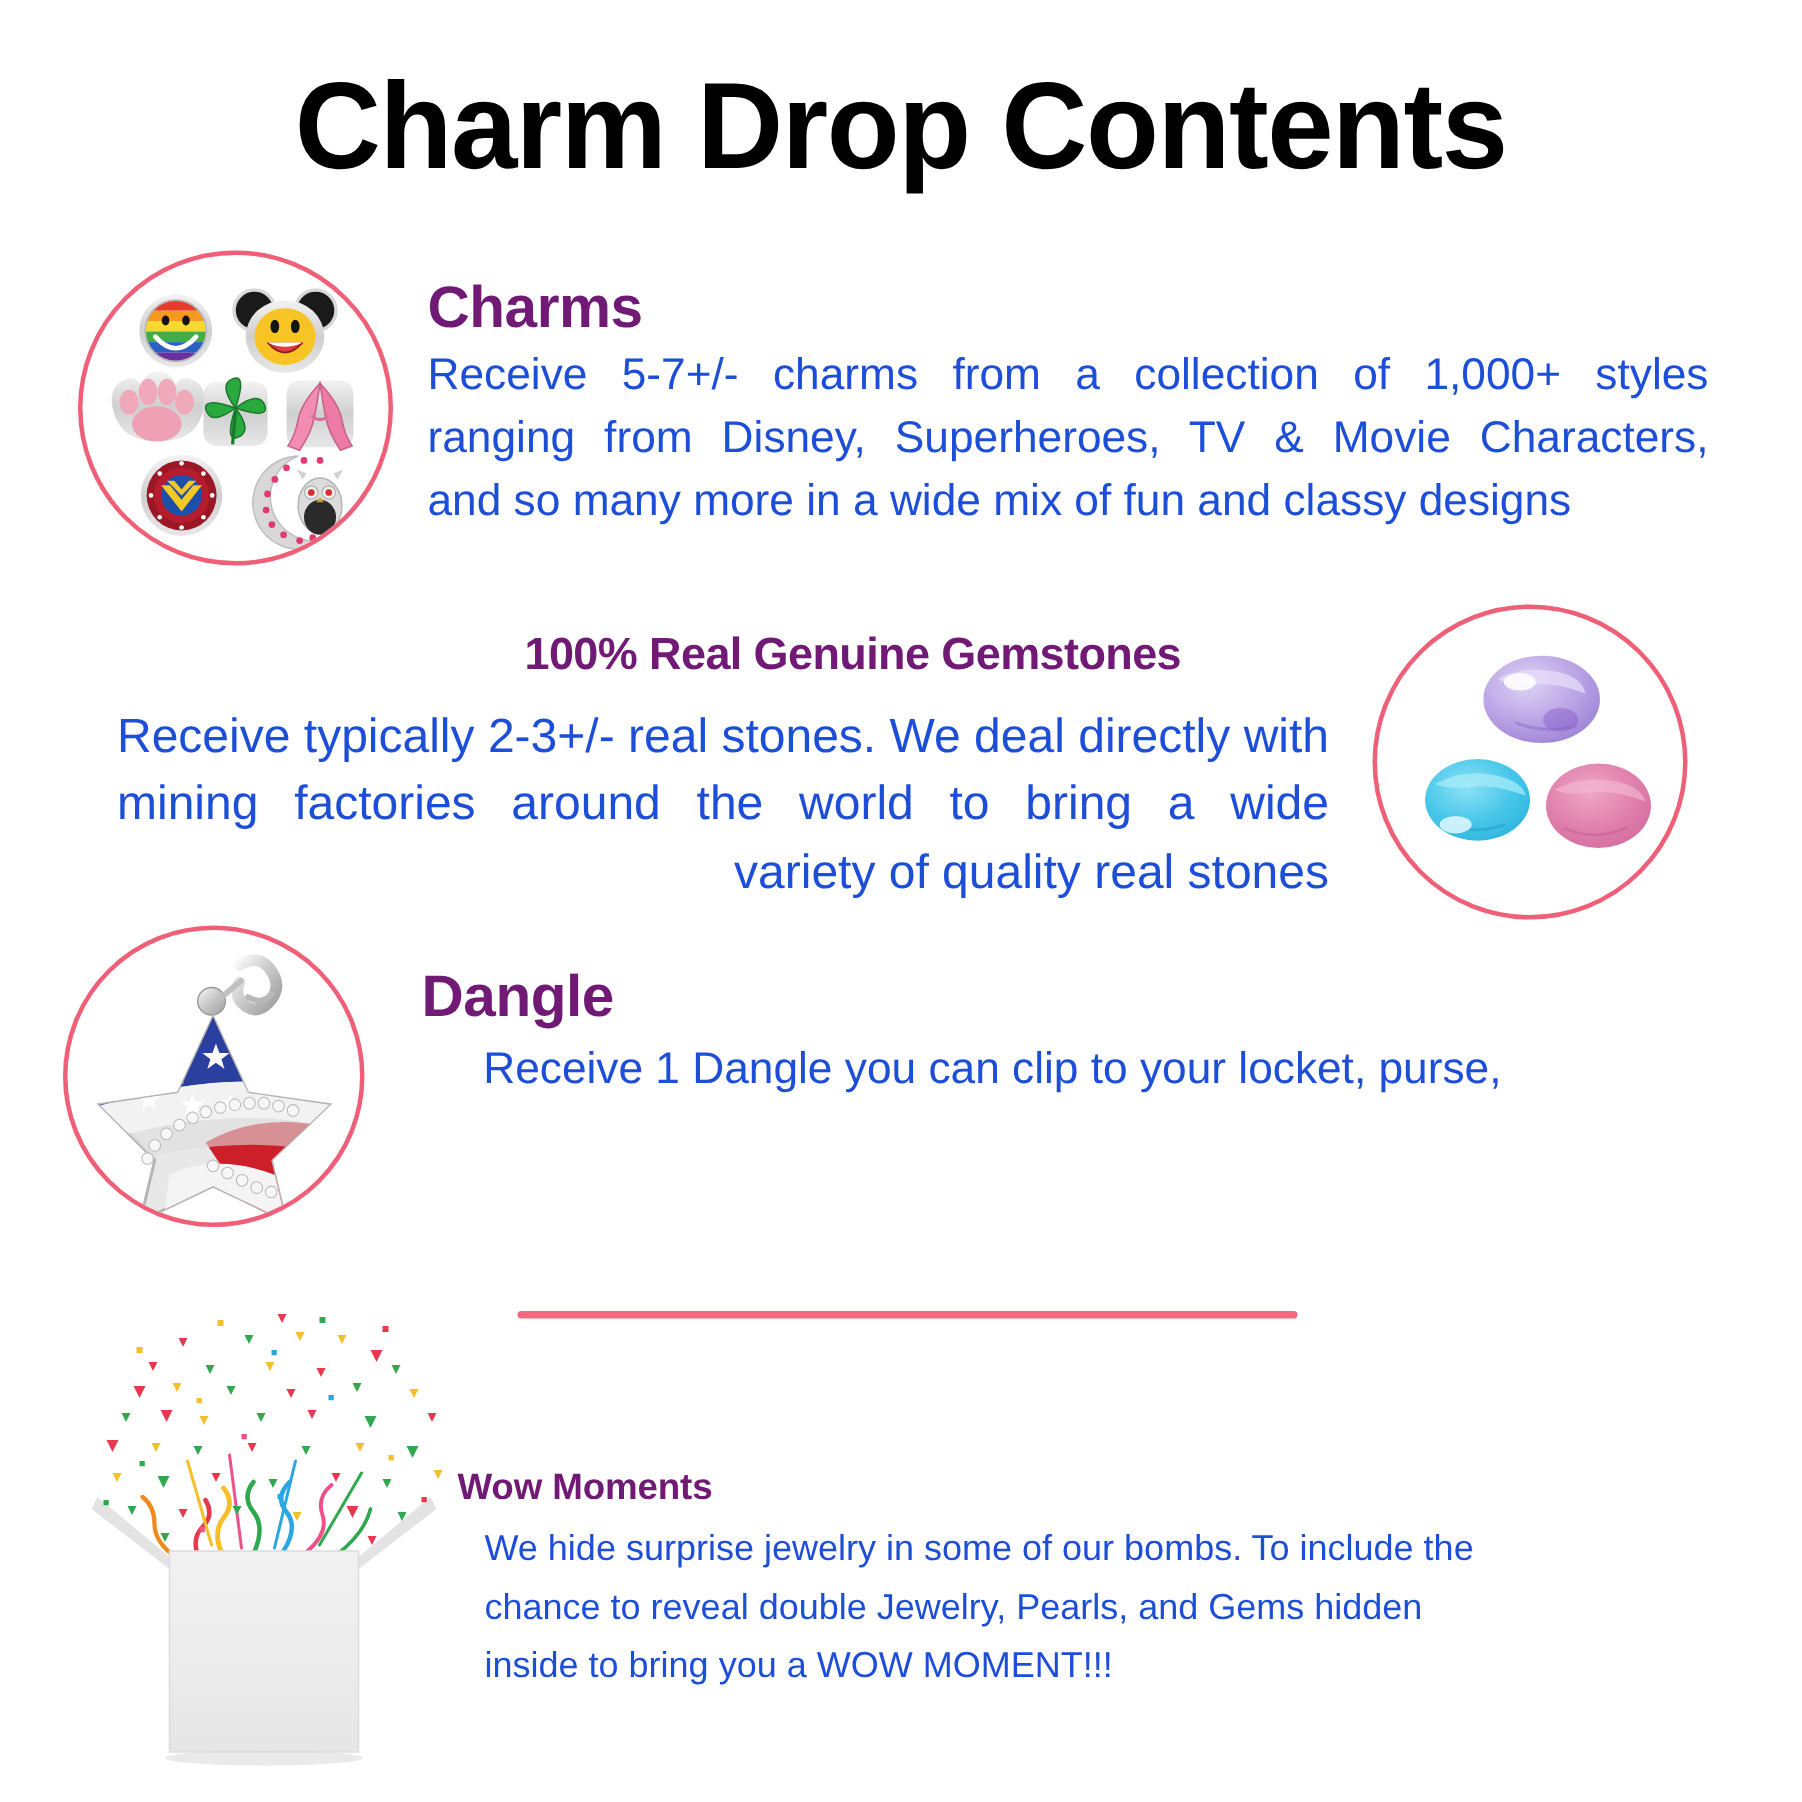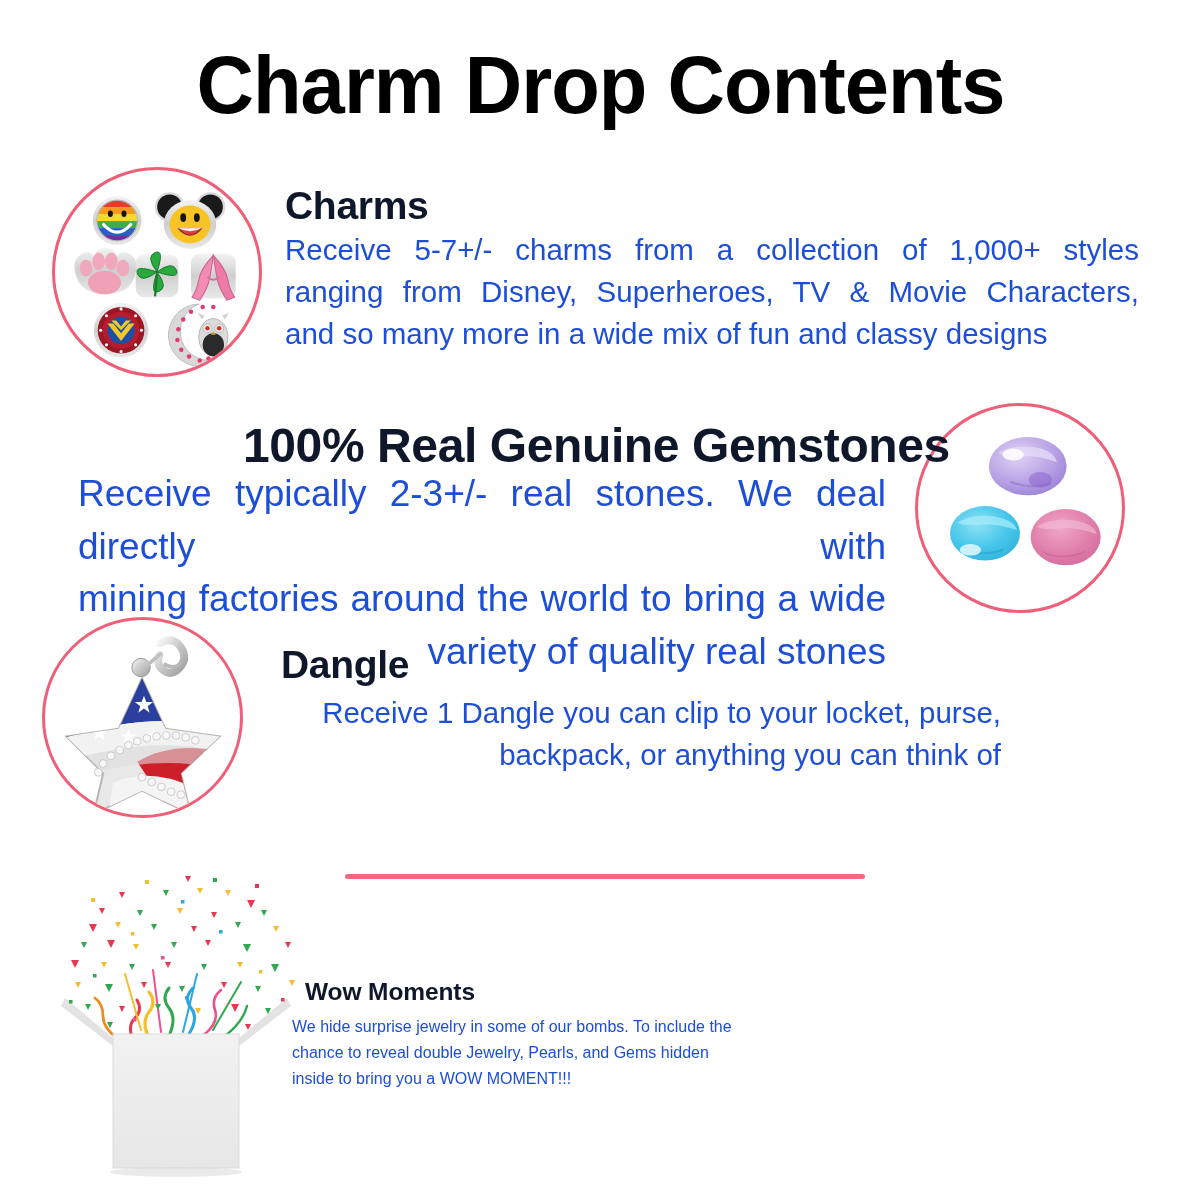--- a/index.html
+++ b/index.html
@@ -46,21 +46,21 @@
   .circle-charms   { left: 52px;  top: 167px; width: 210px; height: 210px; }
   .circle-gems     { left: 915px; top: 403px; width: 210px; height: 210px; }
   .circle-dangle   { left: 42px;  top: 617px; width: 201px; height: 201px; }
 
   .photo-circle svg { display: block; width: 100%; height: 100%; }
 
   
   .sec-heading {
     position: absolute;
     font-weight: 700;
-    color: #0f172a;
+    color: #701a75;
     line-height: 1.05;
     white-space: nowrap;
   }
   .sec-body {
     position: absolute;
     color: #1d4ed8;
     font-weight: 400;
     line-height: 1.42;
   }
 
@@ -81,28 +81,28 @@
   .b-charms .ln-just {
     text-align: justify;
     text-align-last: justify;
   }
   .b-charms .ln-last { text-align: left; }
 
   
   .h-gems {
     left: 243px; top: 421px;
     width: 651px;
-    font-size: 48px;
+    font-size: 30px;
     text-align: center;
     letter-spacing: -0.4px;
   }
   .b-gems {
     left: 78px; top: 468px;
     width: 808px;
-    font-size: 37px;
+    font-size: 32px;
   }
   .b-gems > span { display: block; }
   .b-gems .ln-just { text-align: justify; text-align-last: justify; }
   .b-gems .ln-right { text-align: right; }
 
   
   .h-dangle {
     left: 281px; top: 645px;
     font-size: 39px;
     letter-spacing: -0.3px;
@@ -125,23 +125,23 @@
   }
 
   
   .h-wow {
     left: 305px; top: 979px;
     font-size: 24.5px;
     letter-spacing: -0.1px;
     text-align: center;
   }
   .b-wow {
-    left: 292px; top: 1014px;
+    left: 323px; top: 1014px;
     width: 790px;
-    font-size: 16px;
+    font-size: 24px;
     line-height: 1.62;
   }
   .b-wow > span { display: block; }
 
   
   .confetti-box {
     position: absolute;
     left: 45px; top: 870px;
     width: 262px; height: 331px;
   }
@@ -385,21 +385,20 @@
             <circle cx="140" cy="180" r="4"></circle>
           </g>
         </g>
       </g>
     </svg>
   </div>
 
   <div class="sec-heading h-dangle">Dangle</div>
   <div class="sec-body b-dangle">
     <span>Receive 1 Dangle you can clip to your locket, purse,</span>
-    <span>backpack, or anything you can think of</span>
   </div>
 
   <div class="divider"></div>
 
   <div class="confetti-box">
     <svg viewBox="0 0 262 331" xmlns="http://www.w3.org/2000/svg">
       <defs>
         <linearGradient id="boxFront" x1="0" y1="0" x2="0" y2="1">
           <stop offset="0" stop-color="#f2f2f2"></stop>
           <stop offset="1" stop-color="#e6e6e6"></stop>

